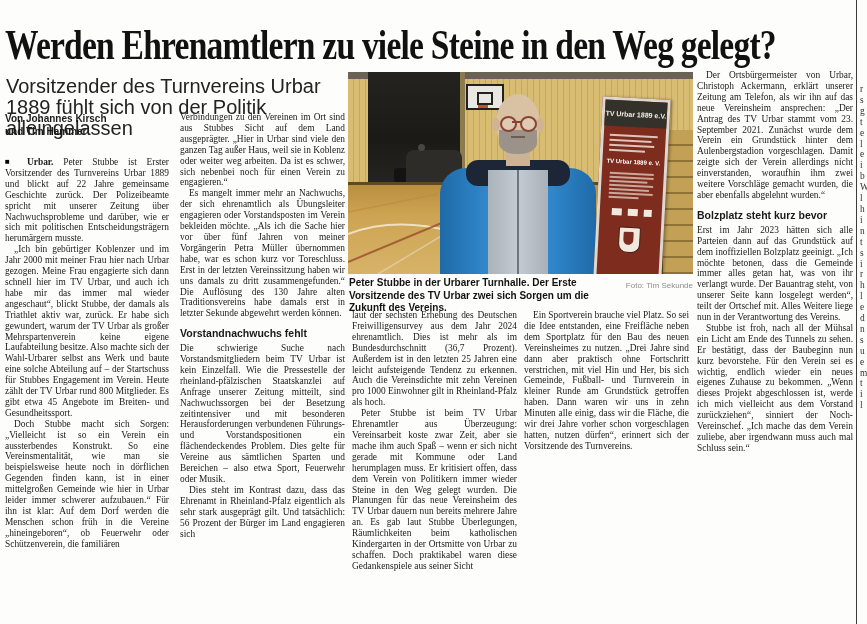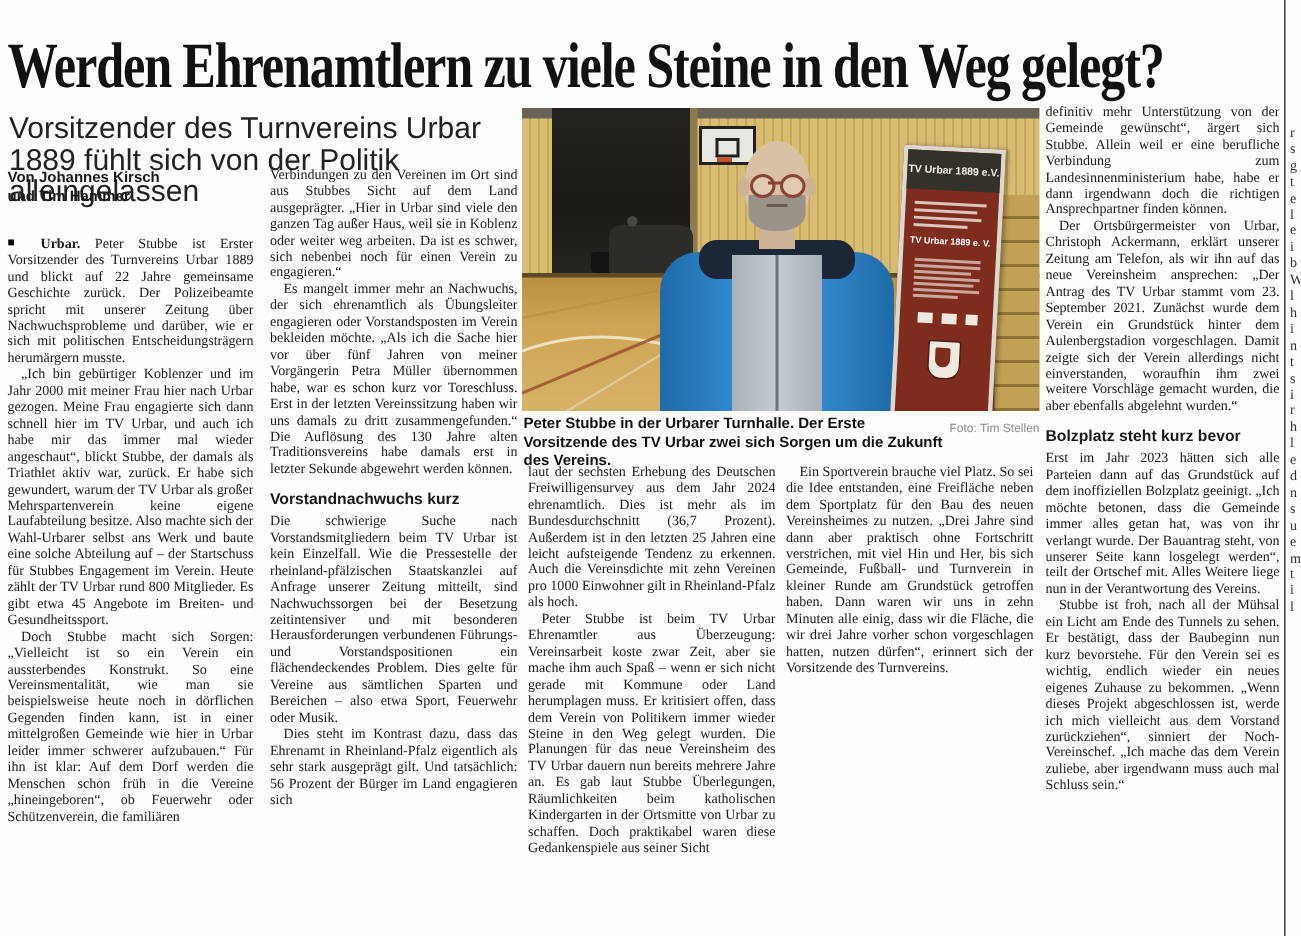--- a/index.html
+++ b/index.html
@@ -119,21 +119,21 @@
       <span class="lead-loc">Urbar.</span>
       <span>Peter Stubbe ist Erster Vorsitzender des Turnvereins Urbar 1889 und blickt auf 22 Jahre gemeinsame Geschichte zurück. Der Polizeibeamte spricht mit unserer Zeitung über Nachwuchsprobleme und darüber, wie er sich mit politischen Entscheidungsträgern herumärgern musste.</span>
     </p>
     <p class="para">„Ich bin gebürtiger Koblenzer und im Jahr 2000 mit meiner Frau hier nach Urbar gezogen. Meine Frau engagierte sich dann schnell hier im TV Urbar, und auch ich habe mir das immer mal wieder angeschaut“, blickt Stubbe, der damals als Triathlet aktiv war, zurück. Er habe sich gewundert, warum der TV Urbar als großer Mehrspartenverein keine eigene Laufabteilung besitze. Also machte sich der Wahl-Urbarer selbst ans Werk und baute eine solche Abteilung auf – der Startschuss für Stubbes Engagement im Verein. Heute zählt der TV Urbar rund 800 Mitglieder. Es gibt etwa 45 Angebote im Breiten- und Gesundheitssport.</p>
     <p class="para">Doch Stubbe macht sich Sorgen: „Vielleicht ist so ein Verein ein aussterbendes Konstrukt. So eine Vereinsmentalität, wie man sie beispielsweise heute noch in dörflichen Gegenden finden kann, ist in einer mittelgroßen Gemeinde wie hier in Urbar leider immer schwerer aufzubauen.“ Für ihn ist klar: Auf dem Dorf werden die Menschen schon früh in die Vereine „hineingeboren“, ob Feuerwehr oder Schützenverein, die familiären</p>
   </div>
 
   <div id="col2" class="col">
     <p class="para first">Verbindungen zu den Vereinen im Ort sind aus Stubbes Sicht auf dem Land ausgeprägter. „Hier in Urbar sind viele den ganzen Tag außer Haus, weil sie in Koblenz oder weiter weg arbeiten. Da ist es schwer, sich nebenbei noch für einen Verein zu engagieren.“</p>
     <p class="para">Es mangelt immer mehr an Nachwuchs, der sich ehrenamtlich als Übungsleiter engagieren oder Vorstandsposten im Verein bekleiden möchte. „Als ich die Sache hier vor über fünf Jahren von meiner Vorgängerin Petra Müller übernommen habe, war es schon kurz vor Toreschluss. Erst in der letzten Vereinssitzung haben wir uns damals zu dritt zusammengefunden.“ Die Auflösung des 130 Jahre alten Traditionsvereins habe damals erst in letzter Sekunde abgewehrt werden können.</p>
-    <h3 class="col-subhead">Vorstandnachwuchs kurz</h3>
+    <h3 class="col-subhead">Vorstandnachwuchs fehlt</h3>
     <p class="para first">Die schwierige Suche nach Vorstandsmitgliedern beim TV Urbar ist kein Einzelfall. Wie die Pressestelle der rheinland-pfälzischen Staatskanzlei auf Anfrage unserer Zeitung mitteilt, sind Nachwuchssorgen bei der Besetzung zeitintensiver und mit besonderen Herausforderungen verbundenen Führungs- und Vorstandspositionen ein flächendeckendes Problem. Dies gelte für Vereine aus sämtlichen Sparten und Bereichen – also etwa Sport, Feuerwehr oder Musik.</p>
     <p class="para">Dies steht im Kontrast dazu, dass das Ehrenamt in Rheinland-Pfalz eigentlich als sehr stark ausgeprägt gilt. Und tatsächlich: 56 Prozent der Bürger im Land engagieren sich</p>
   </div>
 
   <div id="photo">
     <div class="ph" id="ph-topband"></div>
     <div class="ph" id="ph-partition"></div>
     <div class="ph" id="ph-partition-edge"></div>
     <div class="ph" id="ph-bag"></div>
     <div class="ph" id="ph-people"></div>
@@ -180,35 +180,34 @@
       <div class="bline2" id="bm7"></div>
       <div class="bsq" id="bs1"></div>
       <div class="bsq" id="bs2"></div>
       <div class="bsq" id="bs3"></div>
       <div id="ph-crest"></div>
       <div id="ph-crest-in"></div>
     </div>
   </div>
 
   <div id="caption">
-    <span id="credit">Foto: Tim Stellen</span>
+    <span id="credit">Foto: Tim Sekunde</span>
     <span>Peter Stubbe in der Urbarer Turnhalle. Der Erste Vorsitzende des TV Urbar zwei sich Sorgen um die Zukunft des Vereins.</span>
   </div>
 
   <div id="col3" class="col">
     <p class="para first">laut der sechsten Erhebung des Deutschen Freiwilligensurvey aus dem Jahr 2024 ehrenamtlich. Dies ist mehr als im Bundesdurchschnitt (36,7 Prozent). Außerdem ist in den letzten 25 Jahren eine leicht aufsteigende Tendenz zu erkennen. Auch die Vereinsdichte mit zehn Vereinen pro 1000 Einwohner gilt in Rheinland-Pfalz als hoch.</p>
     <p class="para">Peter Stubbe ist beim TV Urbar Ehrenamtler aus Überzeugung: Vereinsarbeit koste zwar Zeit, aber sie mache ihm auch Spaß – wenn er sich nicht gerade mit Kommune oder Land herumplagen muss. Er kritisiert offen, dass dem Verein von Politikern immer wieder Steine in den Weg gelegt wurden. Die Planungen für das neue Vereinsheim des TV Urbar dauern nun bereits mehrere Jahre an. Es gab laut Stubbe Überlegungen, Räumlichkeiten beim katholischen Kindergarten in der Ortsmitte von Urbar zu schaffen. Doch praktikabel waren diese Gedankenspiele aus seiner Sicht</p>
   </div>
 
   <div id="col4" class="col">
     <p class="para">Ein Sportverein brauche viel Platz. So sei die Idee entstanden, eine Freifläche neben dem Sportplatz für den Bau des neuen Vereinsheimes zu nutzen. „Drei Jahre sind dann aber praktisch ohne Fortschritt verstrichen, mit viel Hin und Her, bis sich Gemeinde, Fußball- und Turnverein in kleiner Runde am Grundstück getroffen haben. Dann waren wir uns in zehn Minuten alle einig, dass wir die Fläche, die wir drei Jahre vorher schon vorgeschlagen hatten, nutzen dürfen“, erinnert sich der Vorsitzende des Turnvereins.</p>
   </div>
 
   <div id="col5" class="col">
-    <p class="para first">definitiv mehr Unterstützung von der Gemeinde gewünscht“, ärgert sich Stubbe. Allein weil er eine berufliche Verbindung zum Landesinnenministerium habe, habe er dann irgendwann doch die richtigen Ansprechpartner finden können.</p>
     <p class="para">Der Ortsbürgermeister von Urbar, Christoph Ackermann, erklärt unserer Zeitung am Telefon, als wir ihn auf das neue Vereinsheim ansprechen: „Der Antrag des TV Urbar stammt vom 23. September 2021. Zunächst wurde dem Verein ein Grundstück hinter dem Aulenbergstadion vorgeschlagen. Damit zeigte sich der Verein allerdings nicht einverstanden, woraufhin ihm zwei weitere Vorschläge gemacht wurden, die aber ebenfalls abgelehnt wurden.“</p>
     <h3 class="col-subhead">Bolzplatz steht kurz bevor</h3>
     <p class="para first">Erst im Jahr 2023 hätten sich alle Parteien dann auf das Grundstück auf dem inoffiziellen Bolzplatz geeinigt. „Ich möchte betonen, dass die Gemeinde immer alles getan hat, was von ihr verlangt wurde. Der Bauantrag steht, von unserer Seite kann losgelegt werden“, teilt der Ortschef mit. Alles Weitere liege nun in der Verantwortung des Vereins.</p>
     <p class="para">Stubbe ist froh, nach all der Mühsal ein Licht am Ende des Tunnels zu sehen. Er bestätigt, dass der Baubeginn nun kurz bevorstehe. Für den Verein sei es wichtig, endlich wieder ein neues eigenes Zuhause zu bekommen. „Wenn dieses Projekt abgeschlossen ist, werde ich mich vielleicht aus dem Vorstand zurückziehen“, sinniert der Noch-Vereinschef. „Ich mache das dem Verein zuliebe, aber irgendwann muss auch mal Schluss sein.“</p>
   </div>
 
   <div id="right-rule"></div>
   <div id="edge-strip">r
 s
 g

